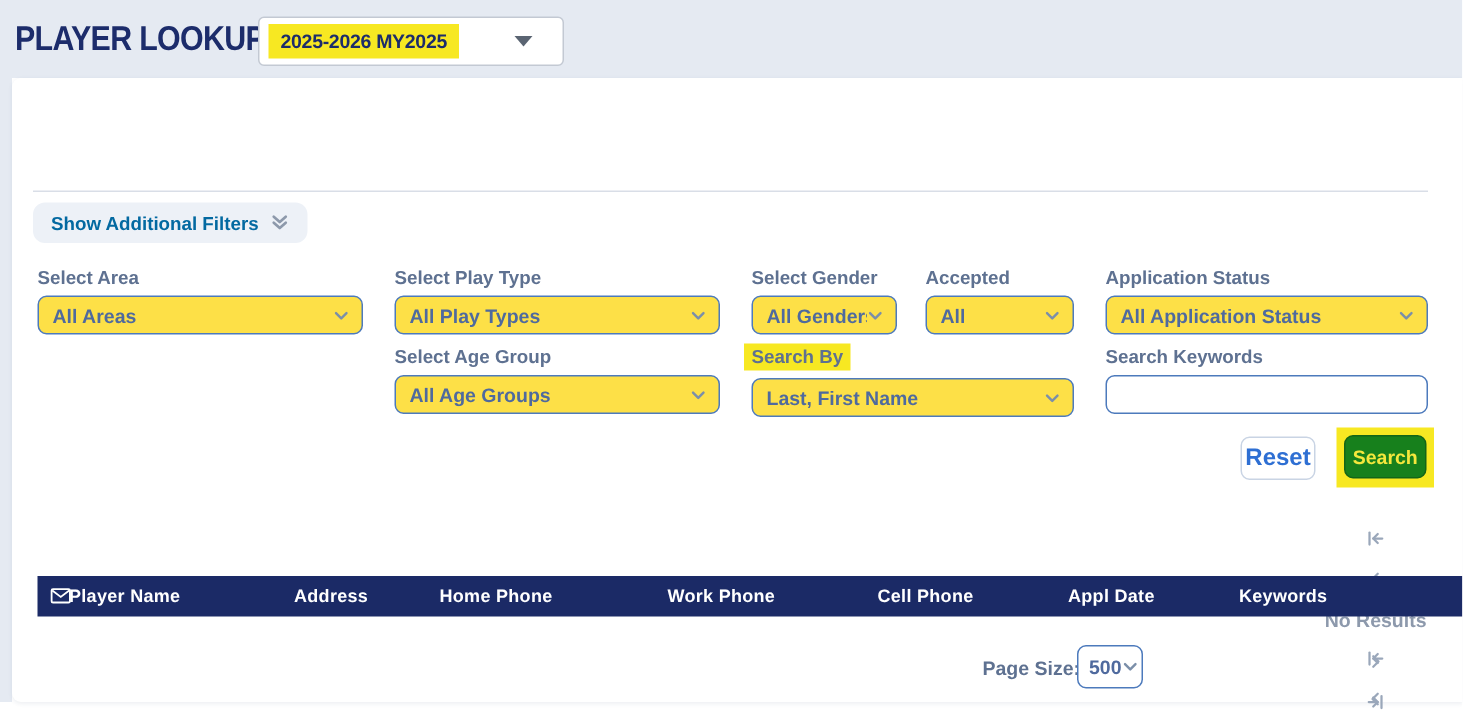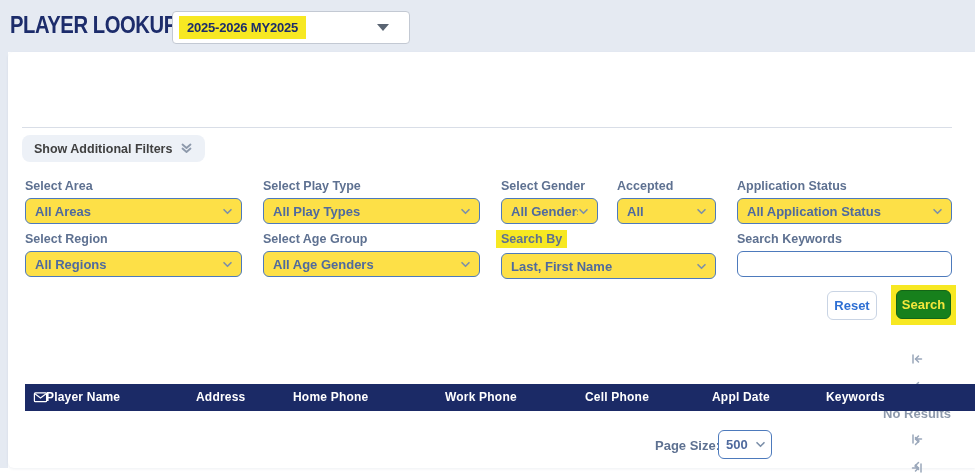--- a/index.html
+++ b/index.html
@@ -7,73 +7,73 @@
     font-family:"Liberation Sans","DejaVu Sans",sans-serif; }
   .stage { position:relative; width:975px; height:475px; overflow:hidden; background:#ffffff; }
 
   
   .top-strip { position:absolute; left:0; top:0; width:975px; height:52px; background:#e5eaf2; }
   .left-gutter { position:absolute; left:0; top:52px; width:8px; height:416px; background:#e5eaf2; }
 
   .page-title { position:absolute; left:10px; top:12px; color:#1c2c6b; font-size:23px; font-weight:700;
     letter-spacing:-0.5px; transform:scaleX(.88); transform-origin:left center; white-space:nowrap; }
 
-  .season-select { position:absolute; left:172px; top:11px; width:238px; height:33px; background:#ffffff;
+  .season-select { position:absolute; left:172px; top:11px; width:204px; height:33px; background:#ffffff;
     border:1px solid #c3c9d3; border-radius:4px; display:flex; align-items:center; padding:0 12px 0 6px;
     cursor:pointer; }
   .season-value { background:#f7e822; color:#1c2c6b; font-size:13px; font-weight:700; padding:4px 8px;
     letter-spacing:-0.2px; white-space:nowrap; }
   .season-caret { margin-left:auto; width:0; height:0; border-left:6px solid transparent;
     border-right:6px solid transparent; border-top:7px solid #5a6472; margin-right:8px; }
 
   
   .card { position:absolute; left:8px; top:52px; width:967px; height:416px; background:#ffffff;
     border-radius:6px 0 0 6px; box-shadow:0 1px 3px rgba(40,60,100,.08); }
   .divider { position:absolute; left:14px; top:75px; width:930px; height:1px; background:#d9dee7; }
 
   .toggle-pill { position:absolute; left:14px; top:83px; height:27px; display:flex; align-items:center;
     gap:8px; background:#edf1f7; border:none; border-radius:8px; padding:0 12px; cursor:pointer; }
-  .toggle-pill .lbl { color:#404040; font-size:12.5px; font-weight:700; }
+  .toggle-pill .lbl { color:#0369a1; font-size:12.5px; font-weight:700; }
   .dbl-chevron { color:#8d99ab; display:flex; }
 
   
   .field { position:absolute; }
   .field-label { display:inline-block; color:#5e7191; font-size:12.5px; font-weight:700; margin-bottom:5px;
     white-space:nowrap; }
   .field-label.hl { background:#f7e822; padding:2px 5px; margin-left:-5px; }
   .sel { display:flex; align-items:center; height:26px; background:#fde047; border:1px solid #4d7abc;
     border-radius:6px; padding:0 8px 0 9px; cursor:pointer; }
   .sel .val { color:#4f6a9e; font-size:13px; font-weight:700; white-space:nowrap; overflow:hidden; }
   .sel .chev { margin-left:auto; color:#7b8fa9; display:flex; }
   .txt-input { height:26px; width:100%; background:#ffffff; border:1px solid #4d7abc; border-radius:6px;
     padding:0 8px; font-size:13px; color:#4f6a9e; outline:none; }
 
   
   .reset-btn { position:absolute; left:819px; top:239px; width:50px; height:29px; background:#ffffff;
-    border:1px solid #c9d4e4; border-radius:6px; color:#2e6fd3; font-size:13px; font-weight:700; cursor:pointer; }
+    border:1px solid #c9d4e4; border-radius:6px; color:#2e6fd3; font-size:16px; font-weight:700; cursor:pointer; }
   .search-hl { position:absolute; left:883px; top:233px; padding:5px 5px 6px 5px; background:#f7e822; }
   .search-btn { width:55px; height:29px; background:#17801c; border:1px solid #136517; border-radius:6px;
     color:#f5e73c; font-size:13px; font-weight:700; cursor:pointer; }
 
   
   .pager { position:absolute; display:flex; align-items:center; gap:14px; color:#9aa7ba;flex-direction:column; }
   .pager .pbtn { display:flex; align-items:center; cursor:pointer; color:#9aa7ba; }
   .pager .status { color:#8d99ac; font-size:13px; font-weight:700; white-space:nowrap; }
   .pager-1 { top:300px; right:24px; }
   .pager-2 { top:380px; right:24px; }
 
   
   .tbl-header { position:absolute; left:17px; top:332px; width:950px; height:27px; background:#1b2a66; }
   .tbl-header span.col { position:absolute; top:6px; color:#ffffff; font-size:12px; font-weight:700;
     letter-spacing:.2px; white-space:nowrap; }
   .mail-icon { position:absolute; left:8px; top:6px; color:#ffffff; display:flex; }
 
   
   .pagesize-label { position:absolute; left:647px; top:386px; color:#5e7191; font-size:13px; font-weight:700; }
-  .pagesize-select { position:absolute; left:710px; top:378px; width:54px; height:29px; border:1px solid #4d7abc;
+  .pagesize-select { position:absolute; left:710px; top:378px; width:44px; height:29px; border:1px solid #4d7abc;
     border-radius:6px; background:#fff; display:flex; align-items:center; padding:0 5px 0 7px; cursor:pointer; }
   .pagesize-select .val { color:#4f6a9e; font-size:13px; font-weight:700; }
   .pagesize-select .chev { margin-left:auto; color:#7b8fa9; display:flex; }
 </style>
 </head>
 <body>
 
 <div class="stage">
 
   <div class="top-strip"></div>
@@ -152,36 +152,25 @@
       <div class="sel">
         <span class="val">All Application Status</span>
         <span class="chev">
             <svg width="11" height="11" viewBox="0 0 11 11" fill="none" stroke="currentColor" stroke-width="1.6" stroke-linecap="round" stroke-linejoin="round">
               <polyline points="2,3.7 5.5,7.3 9,3.7"></polyline>
             </svg>
           </span>
       </div>
     </div>
 
-    <div class="field" style="left:17px; top:177px; width:217px;">
-      <span class="field-label">Select Region</span>
-      <div class="sel">
-        <span class="val">All Regions</span>
-        <span class="chev">
-            <svg width="11" height="11" viewBox="0 0 11 11" fill="none" stroke="currentColor" stroke-width="1.6" stroke-linecap="round" stroke-linejoin="round">
-              <polyline points="2,3.7 5.5,7.3 9,3.7"></polyline>
-            </svg>
-          </span>
-      </div>
-    </div>
 
     <div class="field" style="left:255px; top:177px; width:217px;">
       <span class="field-label">Select Age Group</span>
       <div class="sel">
-        <span class="val">All Age Genders</span>
+        <span class="val">All Age Groups</span>
         <span class="chev">
             <svg width="11" height="11" viewBox="0 0 11 11" fill="none" stroke="currentColor" stroke-width="1.6" stroke-linecap="round" stroke-linejoin="round">
               <polyline points="2,3.7 5.5,7.3 9,3.7"></polyline>
             </svg>
           </span>
       </div>
     </div>
 
     <div class="field" style="left:729px; top:177px; width:215px;">
       <span class="field-label">Search Keywords</span>

